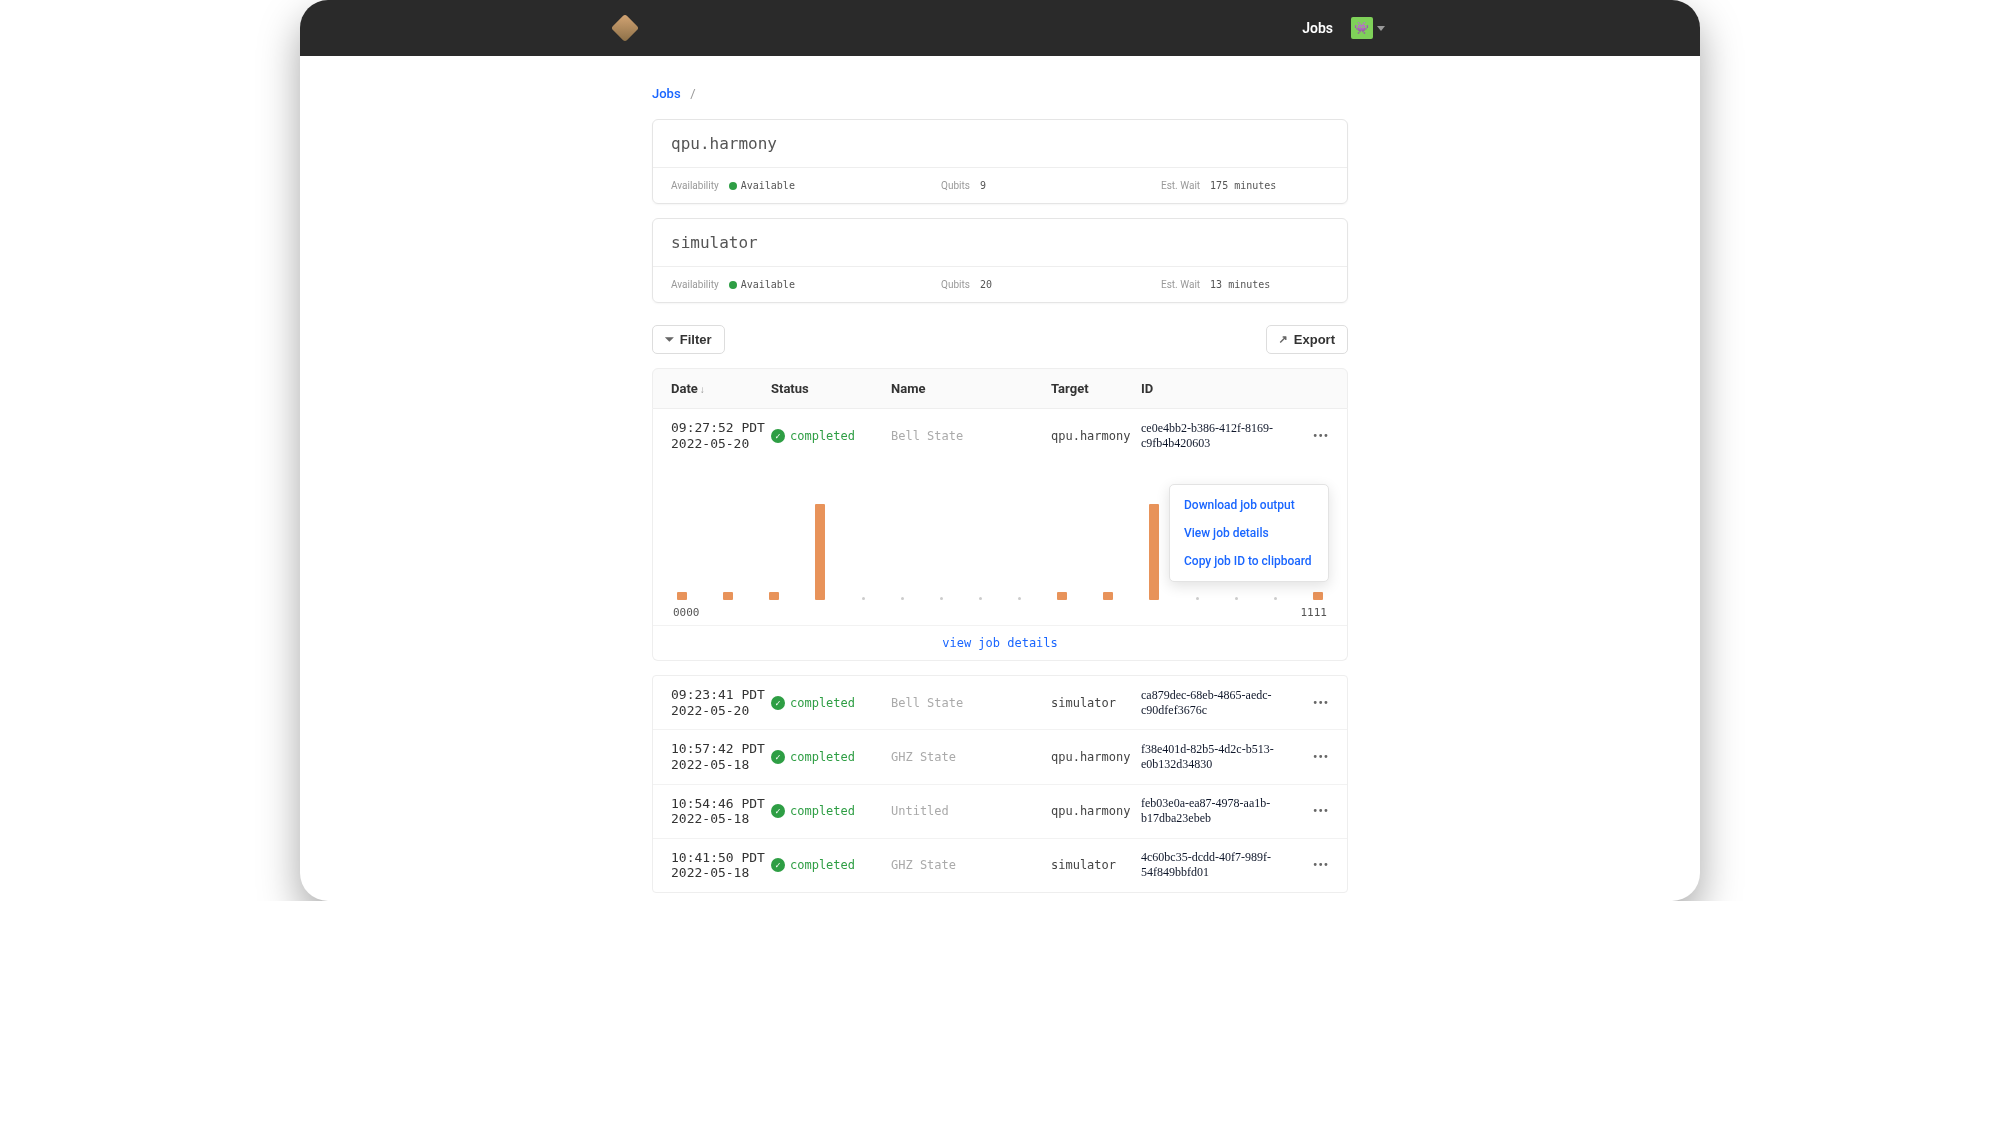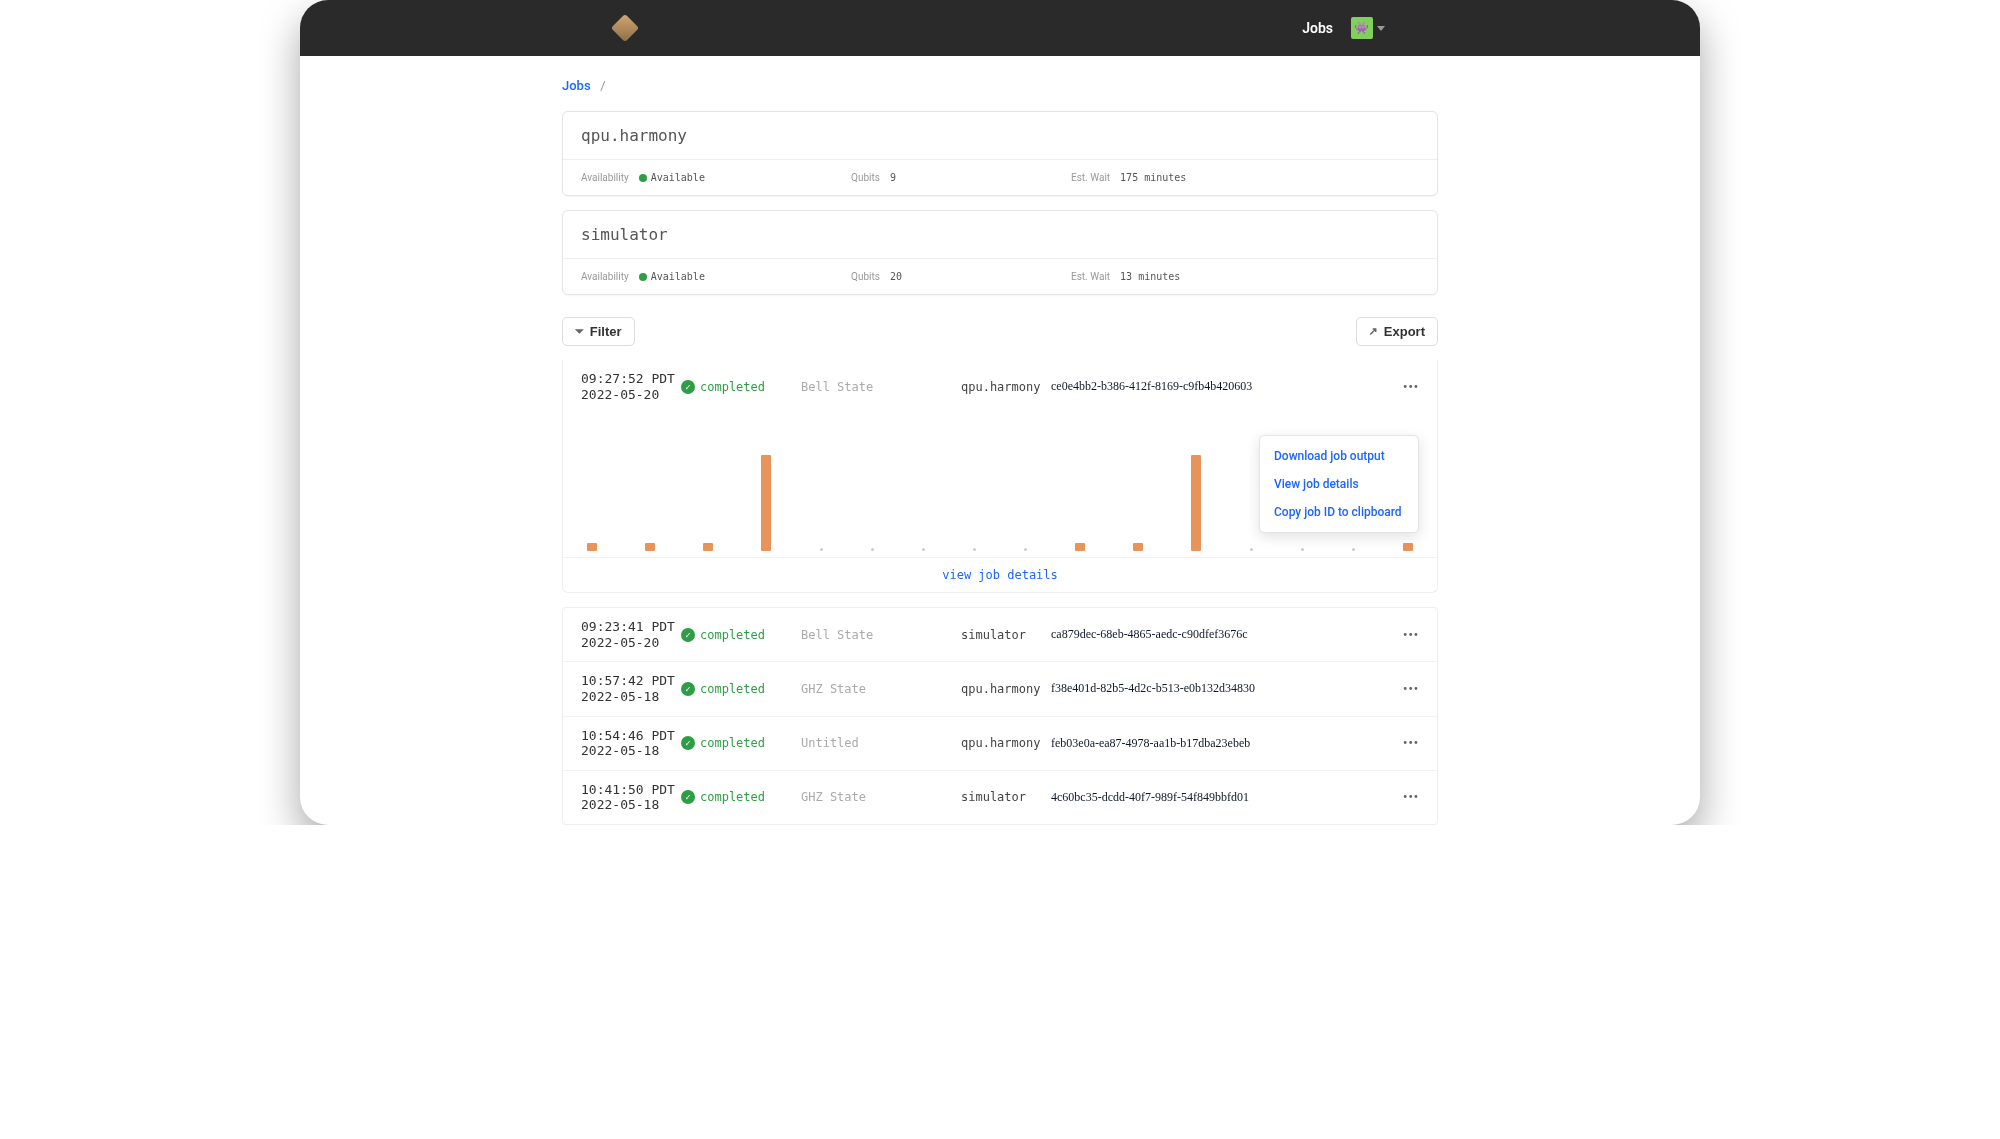--- a/index.html
+++ b/index.html
@@ -6,21 +6,21 @@
 body{font-family:-apple-system,BlinkMacSystemFont,"Segoe UI",Roboto,sans-serif;background:#fff;color:#1a1a1a}
 .frame{width:1400px;margin:0 auto;border-radius:28px;overflow:hidden;box-shadow:0 18px 40px rgba(0,0,0,.35)}
 .topbar{background:#2a2a2a;height:56px;display:flex;align-items:center;justify-content:space-between;padding:0 0}
 .topbar-inner{width:770px;margin:0 auto;display:flex;align-items:center;justify-content:space-between;height:100%}
 .logo{width:20px;height:20px;background:linear-gradient(135deg,#d4a574,#8b6f47);border-radius:3px;transform:rotate(45deg)}
 .topbar-right{display:flex;align-items:center;gap:18px}
 .nav-link{color:#fff;font-size:14px;font-weight:600;text-decoration:none}
 .avatar-menu{display:flex;align-items:center;gap:4px;cursor:pointer}
 .avatar{width:22px;height:22px;background:#7fd159;border-radius:2px;display:flex;align-items:center;justify-content:center;font-size:12px}
 .caret-down{width:0;height:0;border-left:4px solid transparent;border-right:4px solid transparent;border-top:5px solid #999}
-.page{width:876px;margin:0 auto;padding:22px 0 0}
+.page{width:696px;margin:8px auto;padding:22px 0 0}
 .breadcrumb{font-size:13px;color:#999;margin-bottom:18px}
 .breadcrumb a{color:#1a66ff;text-decoration:none;font-weight:500}
 .card{border:1px solid #e5e5e5;border-radius:6px;margin-bottom:14px;box-shadow:0 1px 2px rgba(0,0,0,.04)}
 .card-title{font-family:ui-monospace,SFMono-Regular,Menlo,monospace;font-size:16px;padding:14px 18px;color:#555}
 .card-row{display:flex;border-top:1px solid #eee;padding:12px 18px;font-size:10px}
 .card-row .lbl{color:#999;margin-right:10px}
 .card-row .val{font-family:ui-monospace,SFMono-Regular,Menlo,monospace;color:#555}
 .dot{display:inline-block;width:8px;height:8px;border-radius:50%;background:#2e9e44;margin-right:4px;vertical-align:middle}
 .col-avail{width:270px}
 .col-qubits{width:220px}
@@ -103,20 +103,28 @@
       <button class="btn">
         <span class="btn-ico">⏷</span>
         <span>Filter</span>
       </button>
       <button class="btn">
         <span class="btn-ico">↗</span>
         <span>Export</span>
       </button>
     </div>
 
+    <div class="table-head">
+      <div class="c-date"><span>Date</span><span class="sort-icon">↓</span></div>
+      <div class="c-status">Status</div>
+      <div class="c-name">Name</div>
+      <div class="c-target">Target</div>
+      <div class="c-id">ID</div>
+      <div class="c-act"></div>
+    </div>
 
     <div class="job-panel">
       <div class="job-row">
         <div class="c-date ts">
           <div>09:27:52 PDT</div>
             <div>2022-05-20</div>
         </div>
         <div class="c-status status">
           <span class="check">✓</span>
           <span>completed</span>
@@ -143,20 +151,24 @@
             <div class="bar none" style="height:3px"></div>
             <div class="bar none" style="height:3px"></div>
             <div class="bar tiny" style="height:8px"></div>
             <div class="bar tiny" style="height:8px"></div>
             <div class="bar" style="height:96px"></div>
             <div class="bar none" style="height:3px"></div>
             <div class="bar none" style="height:3px"></div>
             <div class="bar none" style="height:3px"></div>
             <div class="bar tiny" style="height:8px"></div>
           </div>
+        <div class="chart-labels">
+          <span>0000</span>
+          <span>1111</span>
+        </div>
       </div>
       <div class="view-link">
         <a>view job details</a>
       </div>
     </div>
 
     <div class="job-list" id="joblist">
         <div class="job-row">
      <div class="c-date ts">
             <div>09:23:41 PDT</div>

